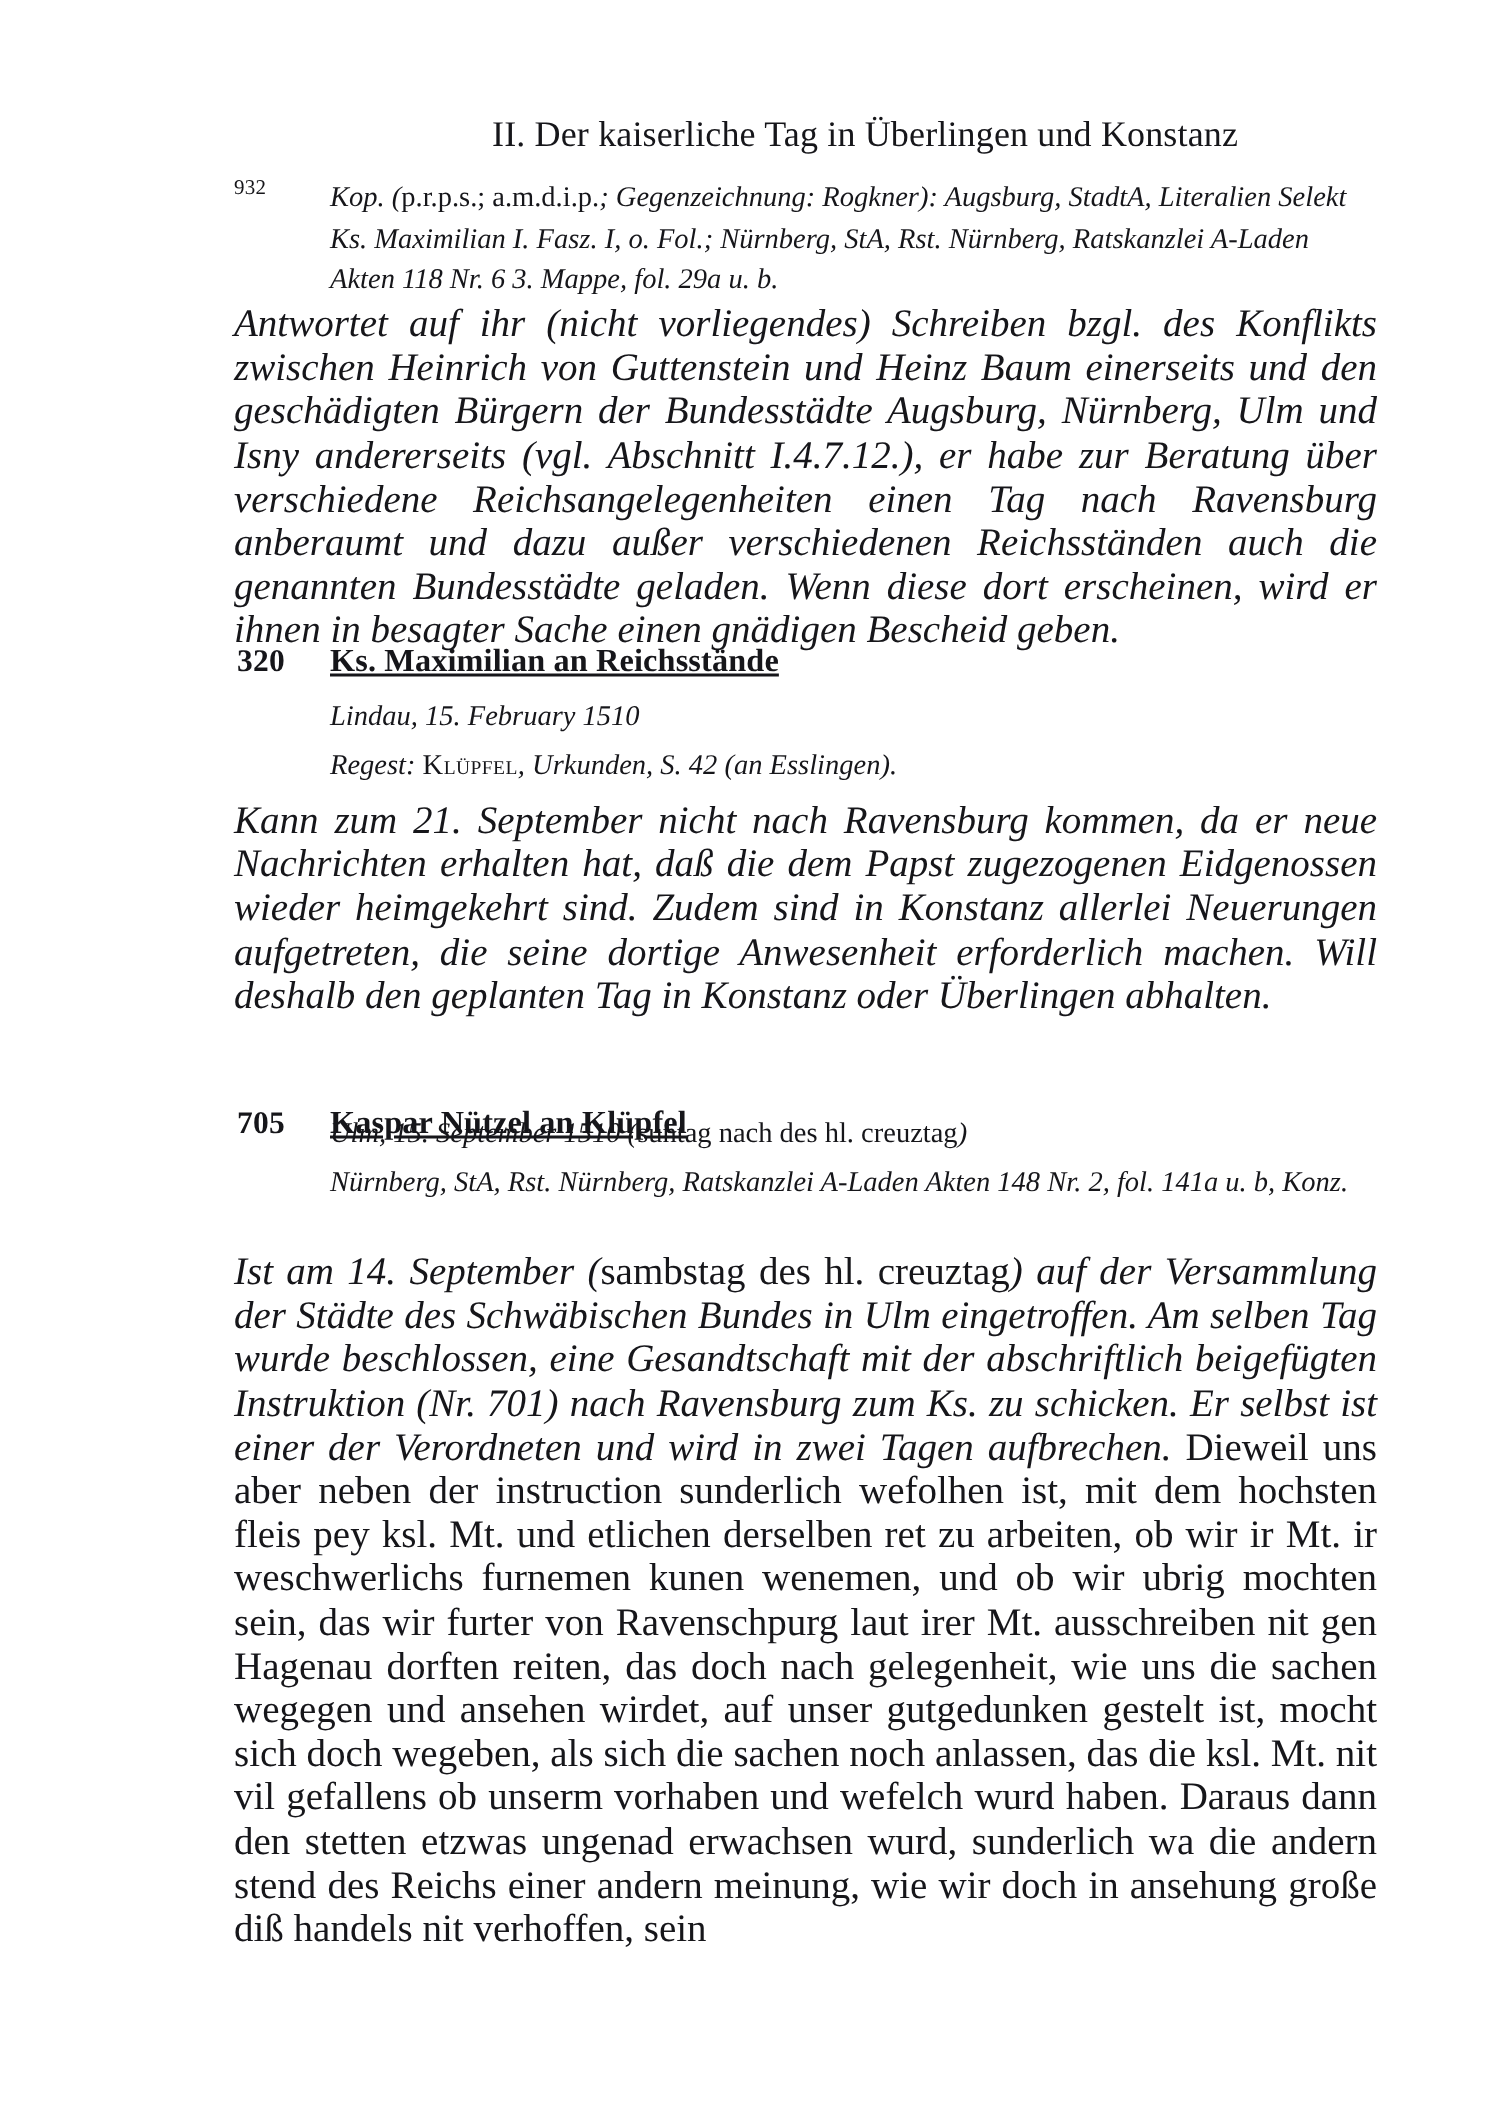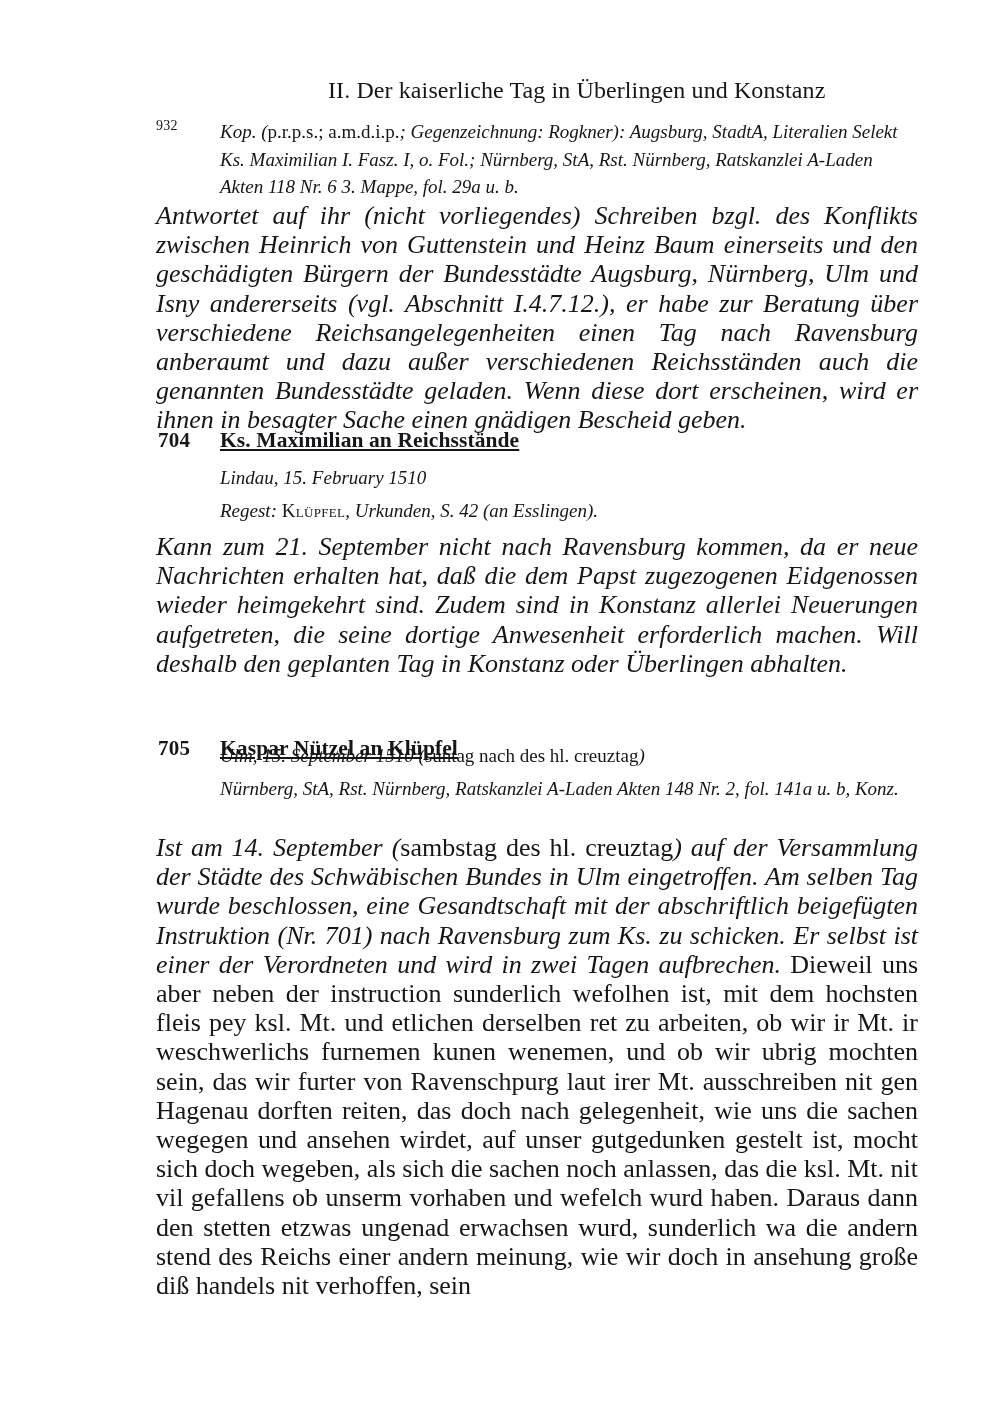--- a/index.html
+++ b/index.html
@@ -135,21 +135,21 @@
 
   <div class="col" id="src-704">
     <p class="meta"><span class="it">Kop. (</span><span class="rm">p.r.p.s.; a.m.d.i.p.</span><span class="it">; Gegenzeichnung: Rogkner): Augsburg, StadtA, Literalien Selekt Ks. Maximilian I. Fasz. I, o. Fol.; Nürnberg, StA, Rst. Nürnberg, Ratskanzlei A-Laden Akten 118 Nr. 6 3. Mappe, fol. 29a u. b.</span></p>
   </div>
 
   <div class="col" id="para-704">
     <p class="body">Antwortet auf ihr (nicht vorliegendes) Schreiben bzgl. des Konflikts zwischen Heinrich von Guttenstein und Heinz Baum einerseits und den geschädigten Bürgern der Bundesstädte Augsburg, Nürnberg, Ulm und Isny andererseits (vgl. Abschnitt I.4.7.12.), er habe zur Beratung über verschiedene Reichsangelegenheiten einen Tag nach Ravensburg anberaumt und dazu außer verschiedenen Reichsständen auch die genannten Bundesstädte geladen. Wenn diese dort erscheinen, wird er ihnen in besagter Sache einen gnädigen Bescheid geben.</p>
   </div>
 
   <div class="col sec-head" id="head-705a">
-    <span class="sec-num">704</span>
+    <span class="sec-num">320</span>
     <span class="sec-title">Ks. Maximilian an Reichsstände</span>
   </div>
 
   <div class="col" id="date-704">
     <p class="meta">Lindau, 15. February 1510</p>
   </div>
 
   <div class="col" id="regest-704">
     <p class="meta"><span class="it">Regest:</span><span> </span><span class="smallcaps">Klüpfel</span><span class="it">, Urkunden, S. 42 (an Esslingen).</span></p>
   </div>

